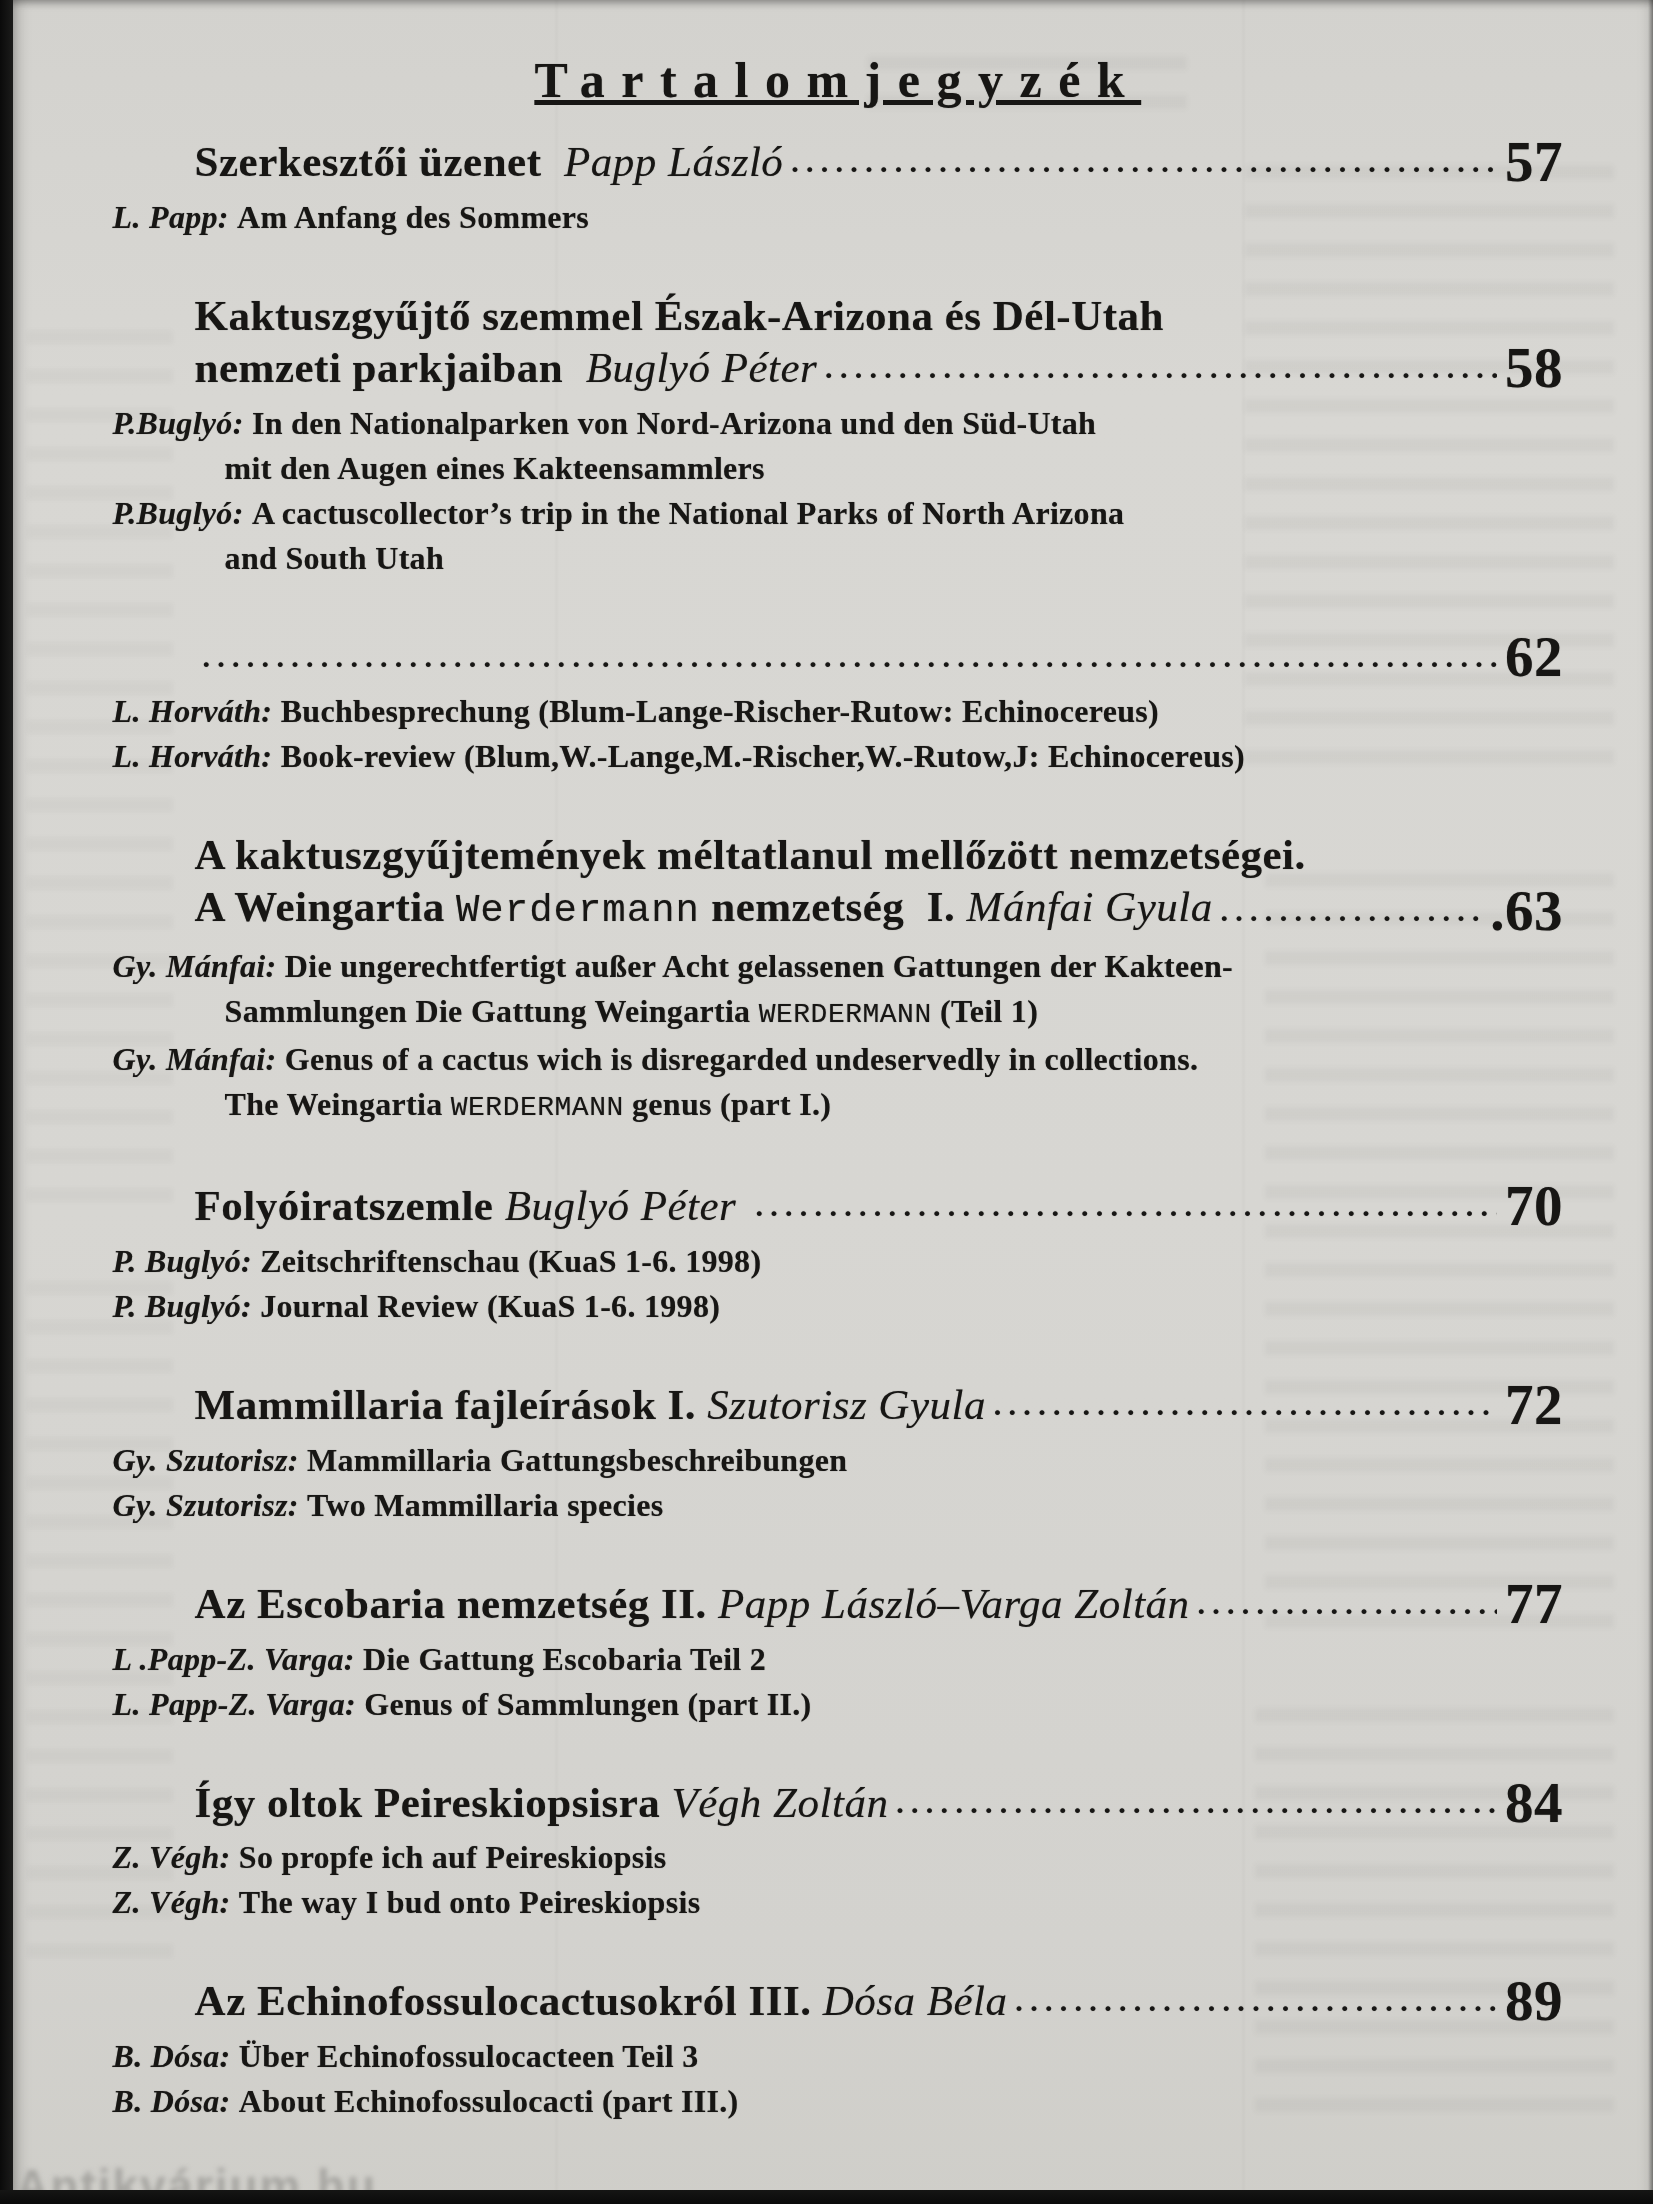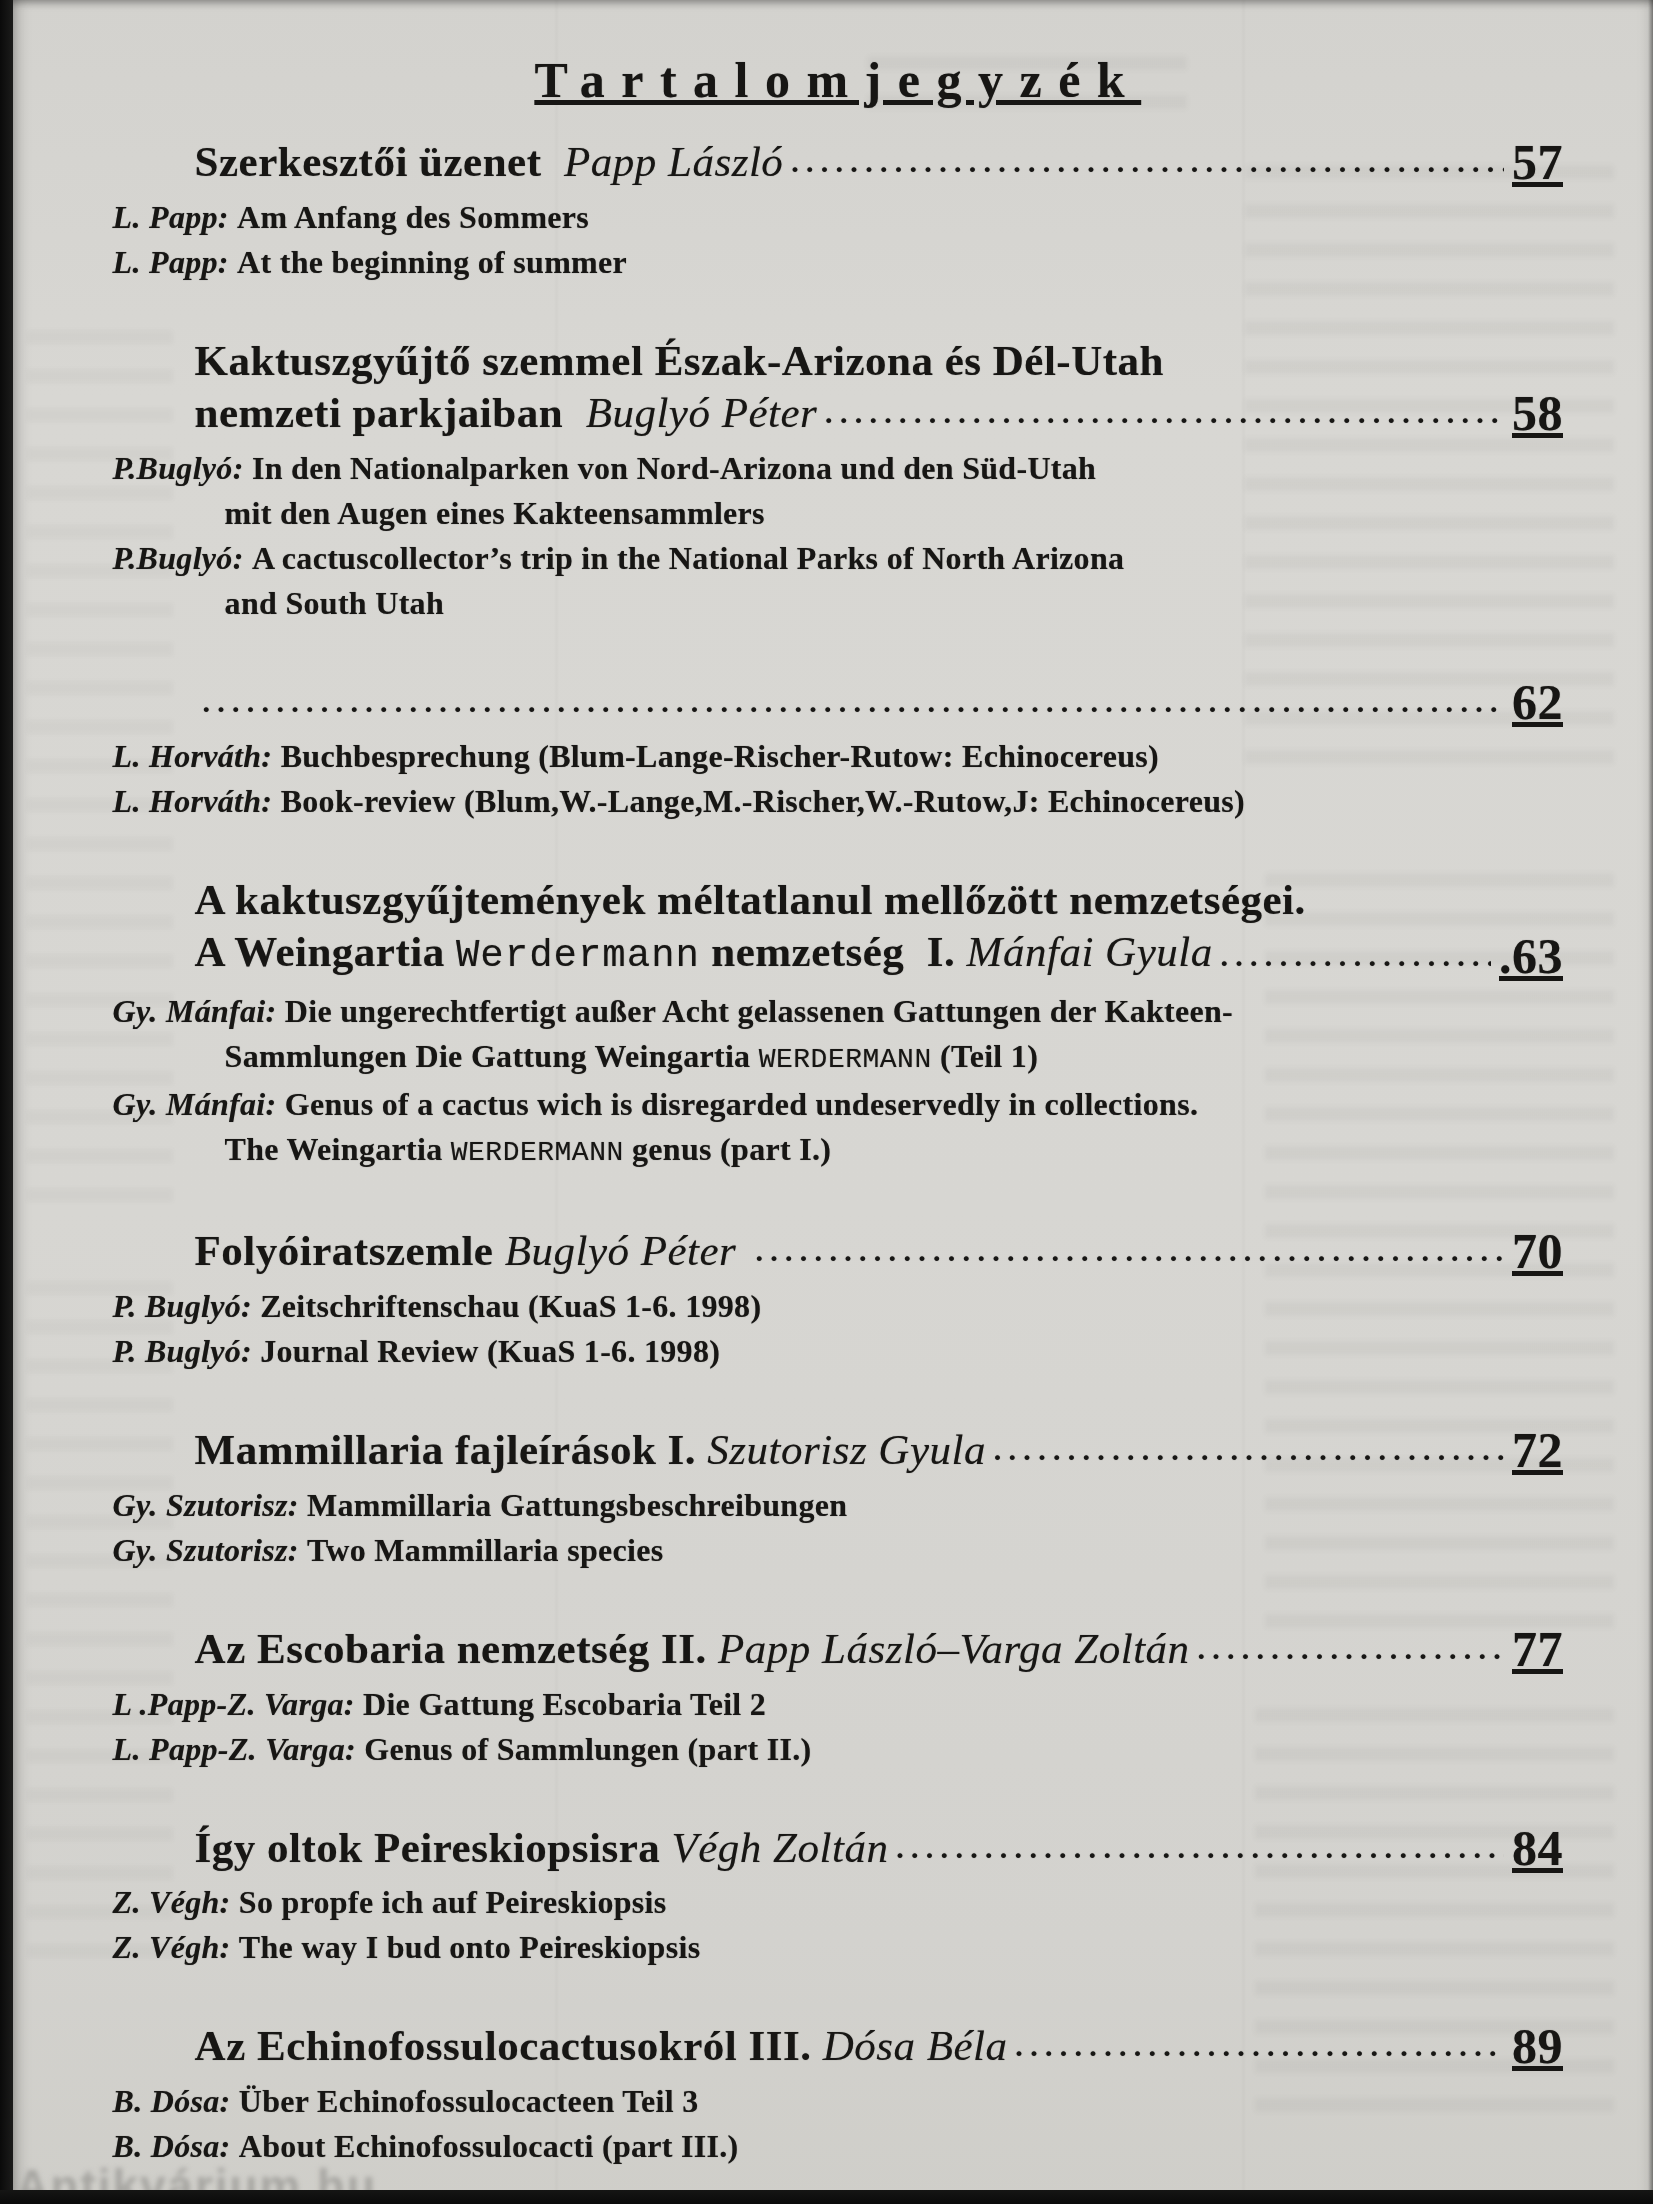--- a/index.html
+++ b/index.html
@@ -41,21 +41,21 @@
   .tsegs{white-space:pre-wrap;}
   .sline{font-size:32px;line-height:45px;letter-spacing:0.3px;}
   .sline.cont{margin-left:112px;}
   .prefix{font-style:italic;font-weight:bold;}
   .s-b{font-weight:bold;}
   .s-i{font-style:italic;font-weight:normal;}
   .tline .s-m{font-family:"Liberation Mono","DejaVu Sans Mono",monospace;font-weight:normal;font-size:39px;letter-spacing:1px;}
   .sline .s-m{font-family:"Liberation Mono","DejaVu Sans Mono",monospace;font-weight:normal;font-size:28px;letter-spacing:0.5px;}
   .leader{flex:1;overflow:hidden;white-space:nowrap;margin:0 3.9px 0 7.8px;font-size:30px;font-weight:bold;letter-spacing:7.3px;}
   .leader::after{content:"......................................................................................................................................................";}
-  .pg{font-weight:bold;font-size:50px;padding-left:3.9px;text-decoration:underline;}
+  .pg{font-weight:bold;font-size:57px;padding-left:3.9px;}
   .watermark{
     position:absolute;left:15.5px;bottom:-7.8px;z-index:3;
     font-family:"Liberation Sans","DejaVu Sans",sans-serif;
     font-weight:bold;font-size:46px;letter-spacing:1.9px;
     color:#a6a5a1;filter:blur(2.4px);
   }
   .edge-left{position:absolute;left:0;top:0;bottom:0;width:12.6px;background:linear-gradient(90deg,#0a0a0a,#1c1c1b);z-index:4;}
   .edge-bottom{position:absolute;left:0;right:0;bottom:0;height:15.5px;background:linear-gradient(180deg,#151514,#090909);z-index:4;}
   .edge-right{position:absolute;right:0;top:0;bottom:0;width:5.8px;background:linear-gradient(90deg,rgba(15,15,15,0),rgba(15,15,15,.45));z-index:4;}
 </style>
@@ -78,21 +78,20 @@
   <div id="toc-entries">
       <div class="toc-entry">
         <div class="titles">
           <div class="tline">
             <span class="tsegs"><span class="s-b">Szerkesztői üzenet  </span><span class="s-i">Papp László</span></span>
             <span class="leader"></span>
             <span class="pg">57</span>
           </div>
         </div>
         <div class="sline"><span class="prefix">L. Papp: </span><span class="s-b">Am Anfang des Sommers</span></div>
-        <div class="sline"><span class="prefix">L. Papp: </span><span class="s-b">At the beginning of summer</span></div>
       </div>
       <div class="toc-entry">
         <div class="titles">
           <div class="tline">
             <span class="tsegs"><span class="s-b">Kaktuszgyűjtő szemmel Észak-Arizona és Dél-Utah</span></span>
           </div>
           <div class="tline">
             <span class="tsegs"><span class="s-b">nemzeti parkjaiban  </span><span class="s-i">Buglyó Péter</span></span>
             <span class="leader"></span>
             <span class="pg">58</span>

